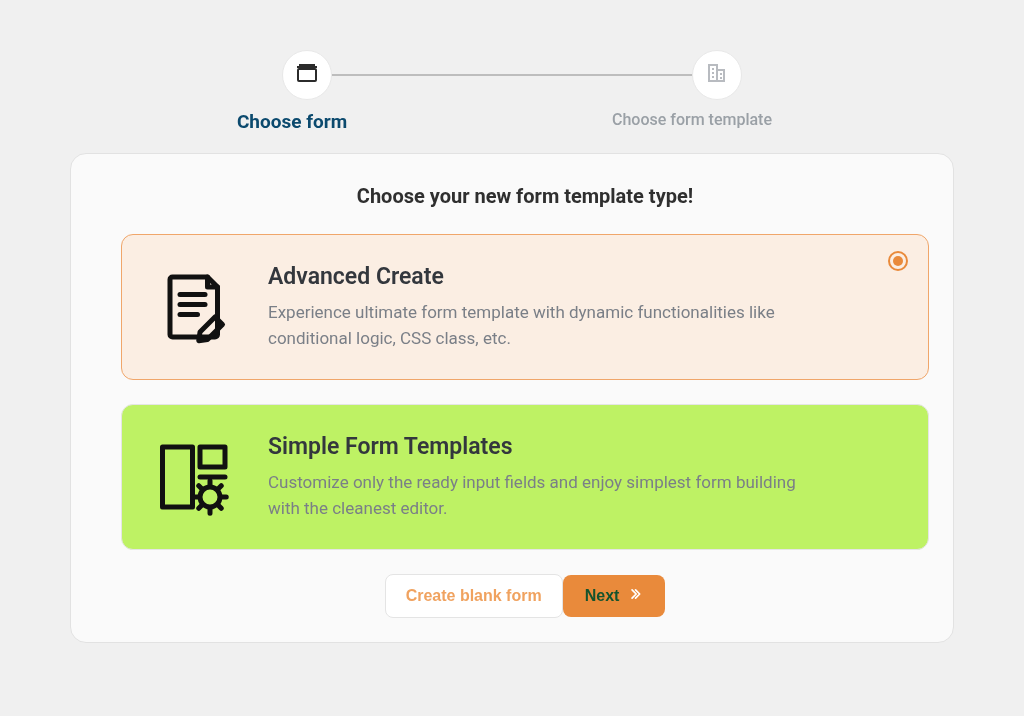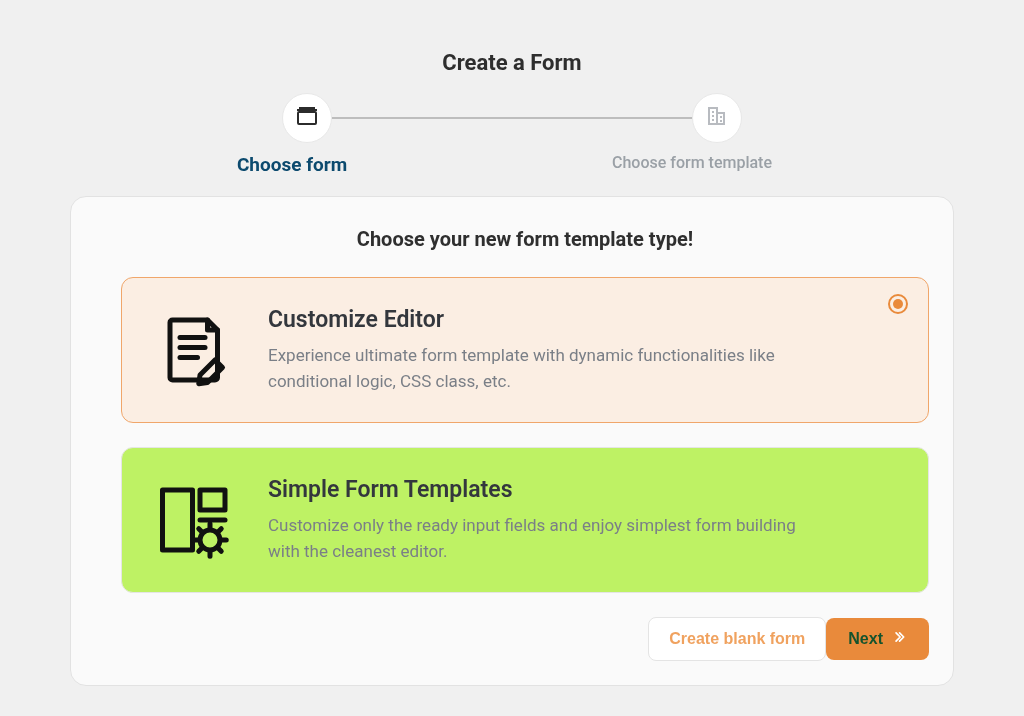--- a/index.html
+++ b/index.html
@@ -137,21 +137,21 @@
     justify-content: center;
   }
   .radio-dot {
     width: 10px;
     height: 10px;
     border-radius: 50%;
     background: #e98a3b;
   }
   .actions {
     display: flex;
-    justify-content: flex-end;
+    justify-content: center;
     align-items: center;
     margin-top: 18px;
   }
   .btn-blank {
     background: #fff;
     border: 1px solid #e4e4e4;
     border-radius: 8px;
     padding: 12px 20px;
     font-size: 16px;
     font-weight: 600;
@@ -172,21 +172,20 @@
     gap: 8px;
   }
   .chevrons {
     display: inline-block;
   }
 </style>
 </head>
 <body>
 
 <div class="container">
-  <div class="title">Create a Form</div>
 
   <div class="stepper">
     <div class="step">
       <div class="step-circle">
         <span>
           <svg width="24" height="24" viewBox="0 0 24 24" fill="none" stroke="#2b2b2b" stroke-width="2">
             <rect x="3" y="8" width="18" height="12" rx="1"></rect>
             <path d="M2 6h20M4 4h16"></path>
           </svg>
         </span>
@@ -221,21 +220,21 @@
         <svg width="80" height="80" viewBox="0 0 64 64" fill="none" stroke="#111" stroke-width="4" stroke-linecap="round" stroke-linejoin="round">
           <path d="M14 8h28l8 8v38a2 2 0 0 1-2 2H14a2 2 0 0 1-2-2V10a2 2 0 0 1 2-2z"></path>
           <path d="M42 8v8h8"></path>
           <line x1="20" y1="22" x2="40" y2="22"></line>
           <line x1="20" y1="30" x2="40" y2="30"></line>
           <line x1="20" y1="38" x2="34" y2="38"></line>
           <path d="M48 40l6 6-12 12-7 1 1-7z"></path>
         </svg>
       </div>
       <div class="option-text">
-        <div class="option-title">Customize Editor</div>
+        <div class="option-title">Advanced Create</div>
         <div class="option-desc">Experience ultimate form template with dynamic functionalities like conditional logic, CSS class, etc.</div>
       </div>
       <div class="radio">
         <div class="radio-dot"></div>
       </div>
     </div>
 
     <div class="option">
       <div class="option-icon">
         <svg width="80" height="80" viewBox="0 0 64 64" fill="none" stroke="#111" stroke-width="4" stroke-linecap="round" stroke-linejoin="round">

